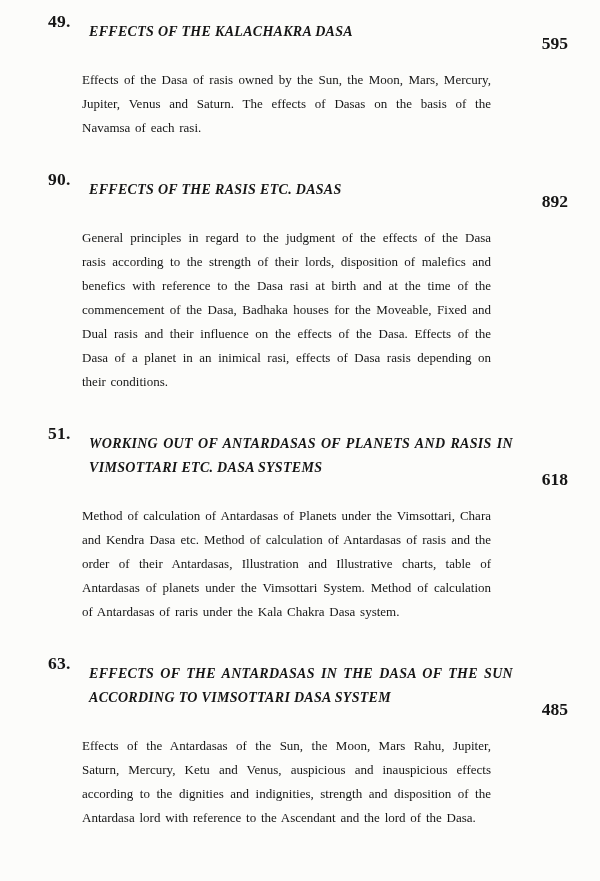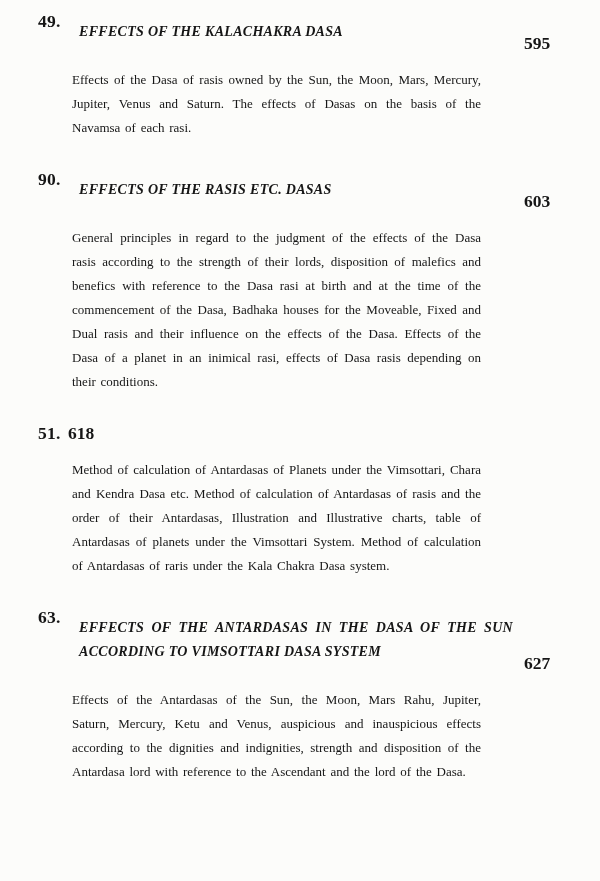--- a/index.html
+++ b/index.html
@@ -11,21 +11,21 @@
     height: 881px;
     background: #fcfcfa;
     overflow: hidden;
     font-family: "Liberation Serif", serif;
     color: #161616;
   }
   .page {
     box-sizing: border-box;
     width: 600px;
     height: 881px;
-    padding: 9px 32px 0 38px;
+    padding: 9px 32px 0 48px;
   }
   .entry + .entry {
     margin-top: 27px;
   }
   .entry-head {
     display: flex;
     align-items: flex-end;
   }
   .entry-number {
     align-self: flex-start;
@@ -40,24 +40,25 @@
     margin: 11px;
     font-size: 14px;
     font-weight: 700;
     font-style: italic;
     line-height: 24px;
     letter-spacing: 0.3px;
     text-align: justify;
   }
   .entry-page {
     flex: 0 0 44px;
-    text-align: left;
+    text-align: right;
     font-size: 17.5px;
     font-weight: 700;
     line-height: 24px;
+    margin-top: 9px;
   }
   .entry-desc {
     margin: 13px 12px 0 34px;
     width: 409px;
     font-size: 13px;
     line-height: 24px;
     text-align: justify;
     word-spacing: 1.5px;
   }
 </style>
@@ -72,35 +73,36 @@
       <h2 class="entry-title">EFFECTS OF THE KALACHAKRA DASA</h2>
       <span class="entry-page">595</span>
     </div>
     <p class="entry-desc">Effects of the Dasa of rasis owned by the Sun, the Moon, Mars, Mercury, Jupiter, Venus and Saturn. The effects of Dasas on the basis of the Navamsa of each rasi.</p>
   </div>
 
   <div class="entry">
     <div class="entry-head">
       <span class="entry-number">90.</span>
       <h2 class="entry-title">EFFECTS OF THE RASIS ETC. DASAS</h2>
-      <span class="entry-page">603</span>
+      <span class="entry-page">892</span>
     </div>
     <p class="entry-desc">General principles in regard to the judgment of the effects of the Dasa rasis according to the strength of their lords, disposition of malefics and benefics with reference to the Dasa rasi at birth and at the time of the commencement of the Dasa, Badhaka houses for the Moveable, Fixed and Dual rasis and their influence on the effects of the Dasa.  Effects of the Dasa of a planet in an inimical rasi, effects of Dasa rasis depending on their conditions.</p>
   </div>
 
   <div class="entry">
     <div class="entry-head">
       <span class="entry-number">51.</span>
+      <h2 class="entry-title">WORKING OUT OF ANTARDASAS OF PLANETS AND RASIS IN VIMSOTTARI ETC. DASA SYSTEMS</h2>
       <span class="entry-page">618</span>
     </div>
     <p class="entry-desc">Method of calculation of Antardasas of Planets under the Vimsottari, Chara and Kendra Dasa etc. Method of calculation of Antardasas of rasis and the order of their Antardasas, Illustration and Illustrative charts, table of Antardasas of planets under the Vimsottari System.  Method of calculation of Antardasas of raris under the Kala Chakra Dasa system.</p>
   </div>
 
   <div class="entry">
     <div class="entry-head">
       <span class="entry-number">63.</span>
       <h2 class="entry-title">EFFECTS OF THE ANTARDASAS IN THE DASA OF THE SUN ACCORDING TO VIMSOTTARI DASA SYSTEM</h2>
-      <span class="entry-page">627</span>
+      <span class="entry-page">485</span>
     </div>
     <p class="entry-desc">Effects of the Antardasas of the Sun, the Moon, Mars Rahu, Jupiter, Saturn, Mercury, Ketu and Venus, auspicious and inauspicious effects according to the dignities and indignities, strength and  disposition of the Antardasa lord with reference to the Ascendant and the lord of the Dasa.</p>
   </div>
 
 </div>
 
 </body></html>

